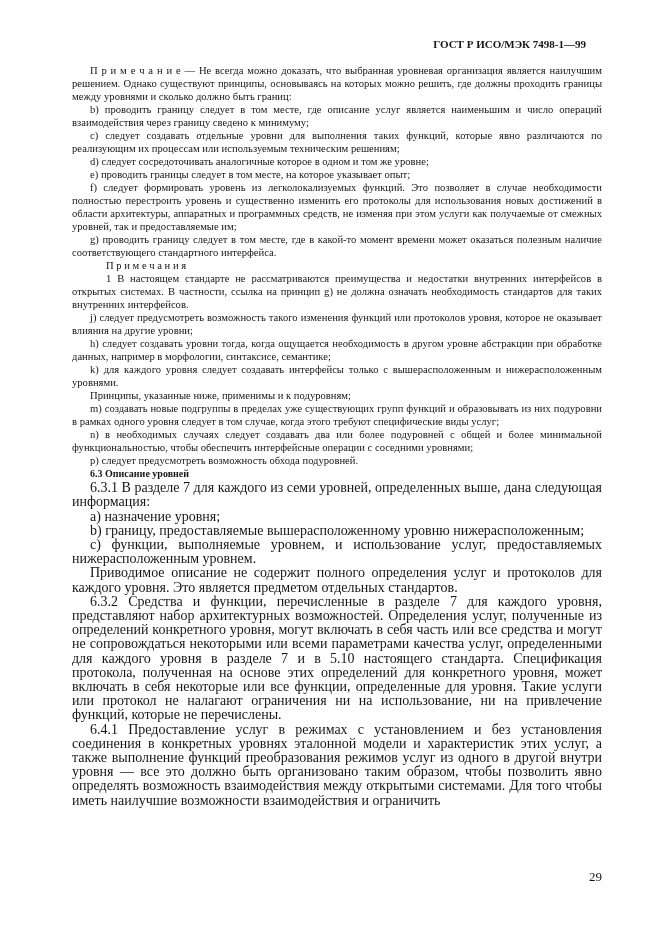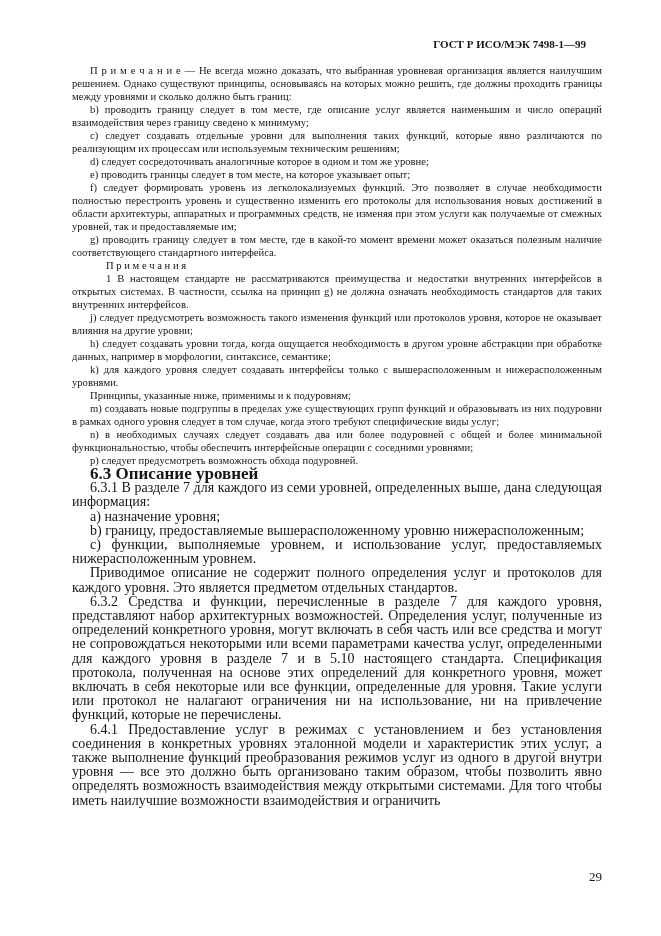--- a/index.html
+++ b/index.html
@@ -15,21 +15,21 @@
     position:absolute;top:38px;left:56px;width:530px;
     text-align:right;font-weight:bold;font-size:11px;
   }
   .content{
     position:absolute;top:64px;left:72px;width:530px;
     text-align:justify;
   }
   p.para{margin:0;padding:0;}
   .small{font-size:10.6px;line-height:13px;}
   .normal{font-size:14px;line-height:14.2px;}
-  .heading{font-weight:bold;font-size:17px;line-height:14.2px;margin-top:7px;margin-bottom:5px;}
+  .heading{font-weight:bold;font-size:10px;line-height:14.2px;margin-top:7px;margin-bottom:5px;}
   .ind{text-indent:18px;}
   .ind-lg{text-indent:34px;}
   .footer{
     position:absolute;top:869px;left:72px;width:530px;
     text-align:right;font-size:13px;
   }
 </style>
 </head>
 <body>
 

